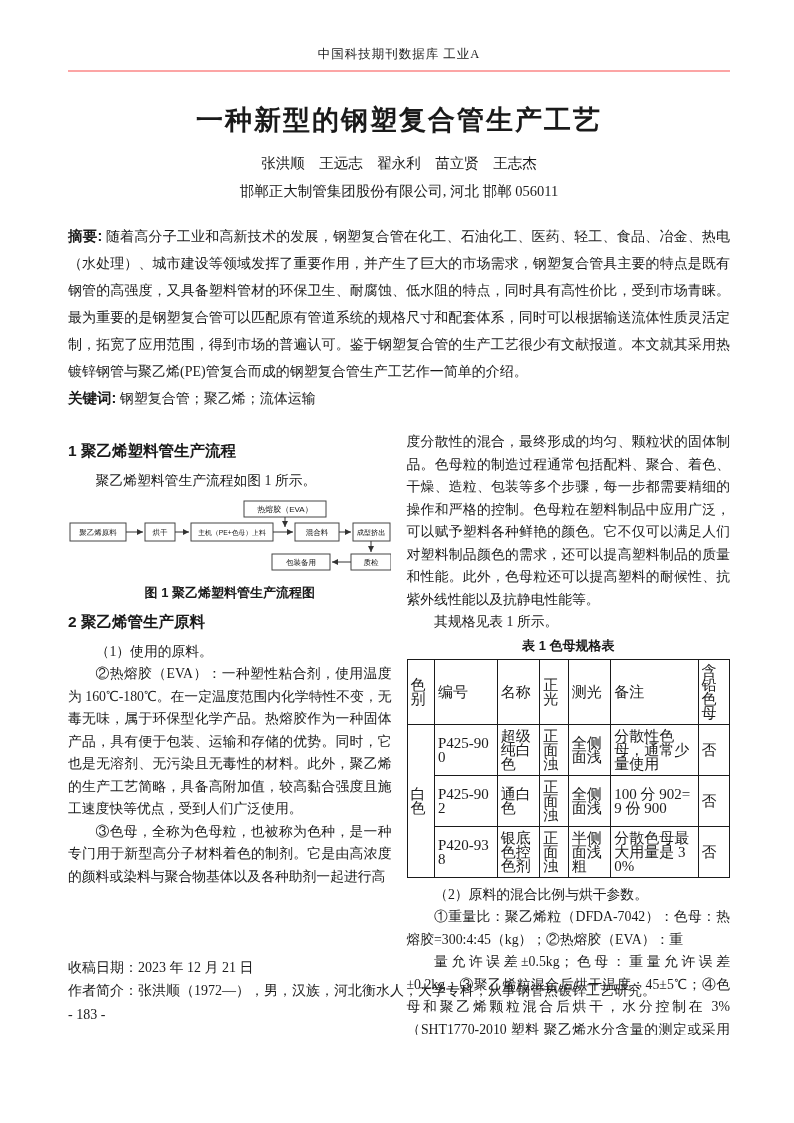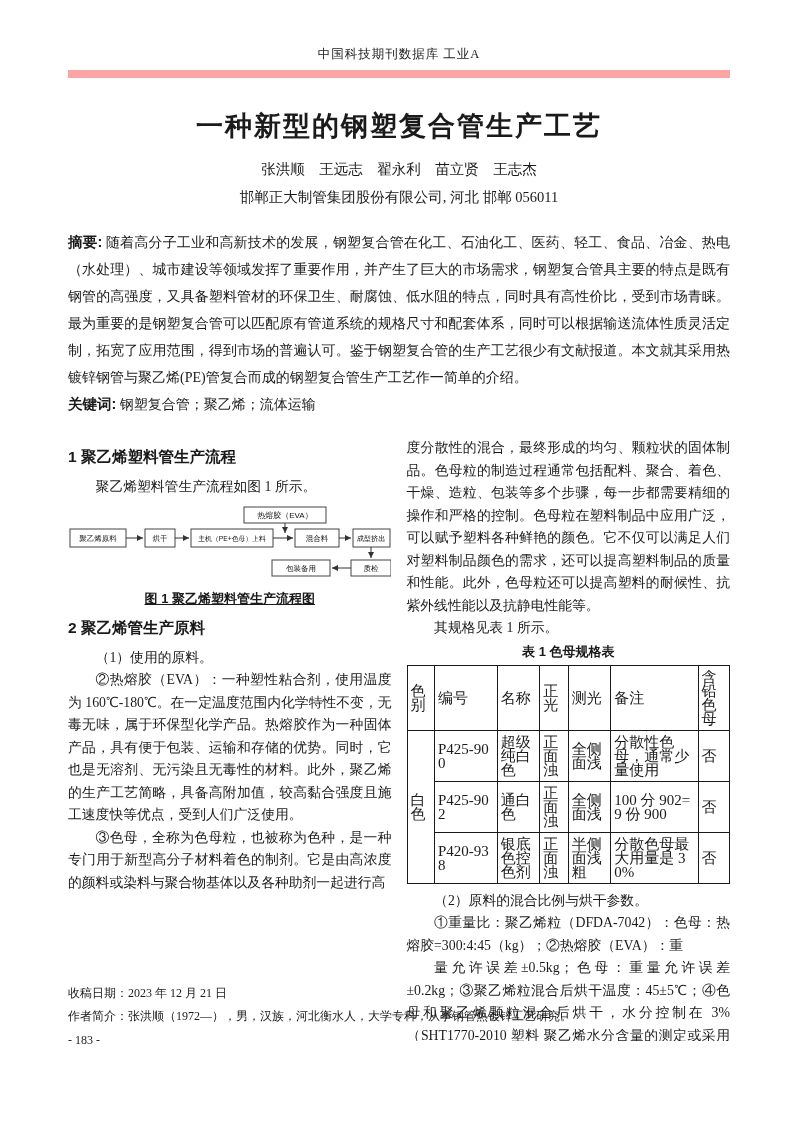--- a/index.html
+++ b/index.html
@@ -14,21 +14,21 @@
     overflow: hidden;
   }
   .content { padding: 46px 64px 0 68px; }
 
   
   .page-header {
     text-align: center;
     font-size: 12.5px;
     letter-spacing: 1px;
     padding-bottom: 7px;
-    border-bottom: 8px solid #fca5a5;
+    border-bottom: 2px solid #fca5a5;
   }
 
   
   .paper-title {
     margin-top: 30px;
     text-align: center;
     font-family: "Liberation Sans", sans-serif;
     font-size: 27px;
     font-weight: bold;
     letter-spacing: 2px;
@@ -77,21 +77,21 @@
   }
   .para {
     font-size: 13.8px;
     line-height: 22.5px;
     text-align: justify;
     text-indent: 2em;
   }
   .para.cont { text-indent: 0; }
 
   
-  .figure-wrap { margin: 6px 0 2px 0; text-decoration: underline; }
+  .figure-wrap { margin: 6px 0 2px 0; }
   .fig-caption, .tbl-caption {
     text-align: center;
     font-family: "Liberation Sans", sans-serif;
     font-weight: bold;
     font-size: 13px;
     margin: 3px 0 4px 0;
   }
   .flow-svg rect { fill: #ffffff; stroke: #444444; stroke-width: 1; }
   .flow-svg line, .flow-svg path.link { stroke: #333333; stroke-width: 1; fill: none; }
   .flow-svg text {
@@ -117,22 +117,22 @@
     word-break: break-all;
     overflow: hidden;
   }
   table.spec th { font-weight: normal; }
   td.ctr, th.ctr { text-align: center; }
 
   
   .footer {
     position: absolute;
     left: 68px; right: 64px;
-    top: 982px;
-    font-size: 12px;
+    top: 956px;
+    font-size: 14px;
     line-height: 23px;
   }
   .page-number { margin-top: 1px; }
 </style>
 </head>
 <body>
 
 <div class="page">
   <div class="content">
 

